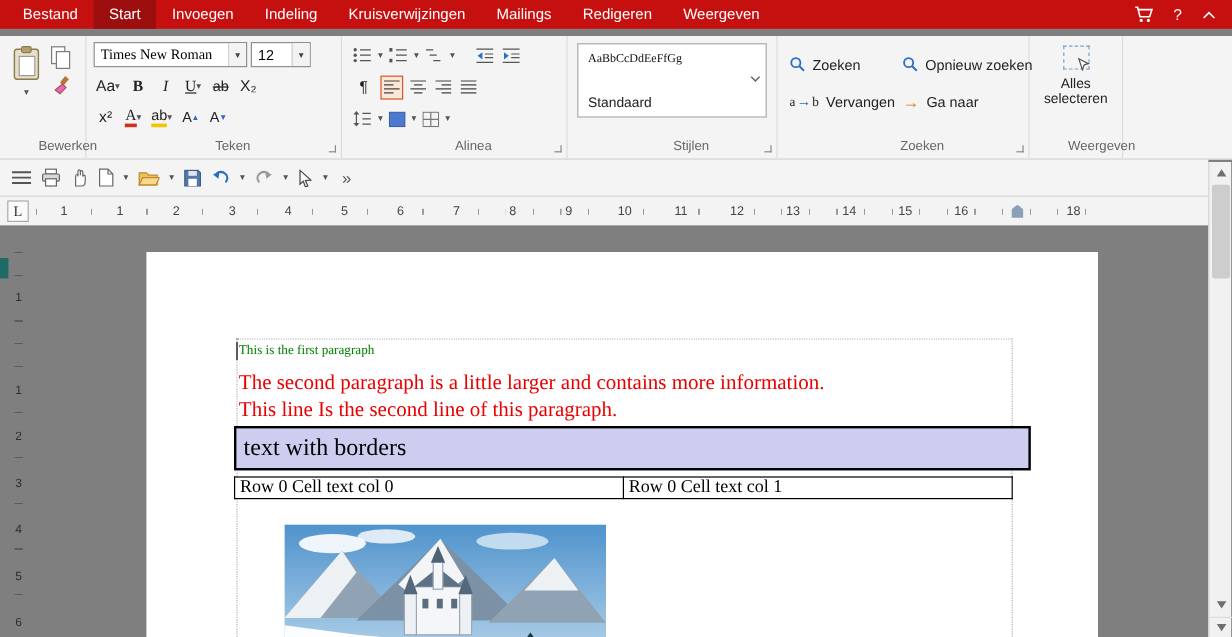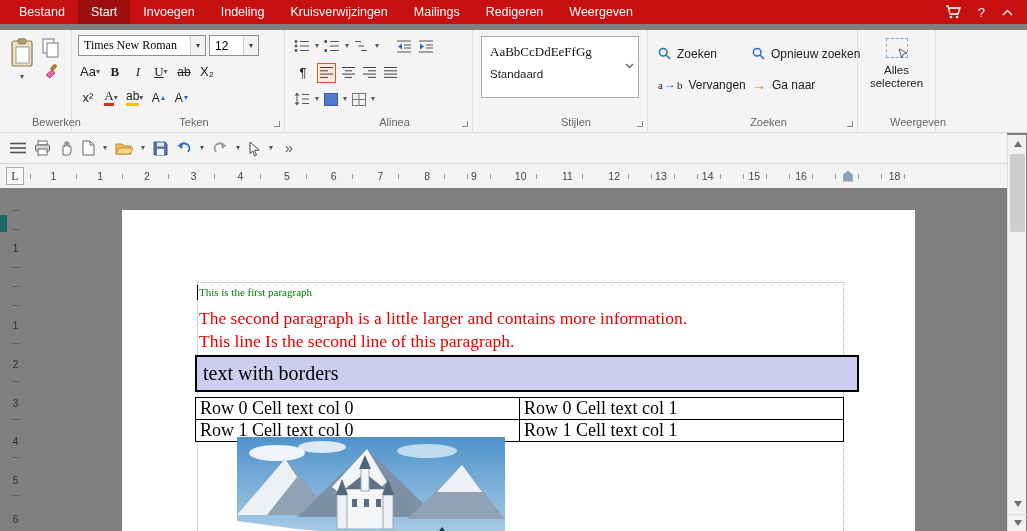--- a/index.html
+++ b/index.html
@@ -44,22 +44,22 @@
   .gs-arrow { font-size: 8px; color: #2b6cc4; margin-left: 1px; }
 
   .g-alinea { width: 188px; }
   .al-row { display: flex; align-items: center; gap: 4px; padding-left: 8px; margin-top: 6px; }
   .iconbtn { height: 20px; display: inline-flex; align-items: center; justify-content: center; padding: 0 1px; }
   .iconbtn.active { border: 1px solid #cf5b2e; background: #fbe7d8; }
   .al-sp { width: 8px; }
 
   .g-stijlen { width: 175px; }
   .stylebox { width: 158px; height: 62px; margin: 6px auto 0 auto; background: #fff; border: 1px solid #ababab; position: relative; }
-  .style-preview { position: absolute; top: 7px; left: 8px; font-family: "Liberation Serif", serif; font-size: 13px; color: #111; }
-  .style-name { position: absolute; bottom: 17px; left: 8px; font-size: 11.5px; color: #222; }
+  .style-preview { position: absolute; top: 7px; left: 8px; font-family: "Liberation Serif", serif; font-size: 10px; color: #111; }
+  .style-name { position: absolute; bottom: 5px; left: 8px; font-size: 11.5px; color: #222; }
   .style-chevron { position: absolute; right: 4px; top: 26px; }
 
   .g-zoeken { width: 210px; }
   .zgrid { display: grid; grid-template-columns: 94px auto; grid-auto-rows: 31px; align-items: center; padding: 8px 0 0 10px; }
   .zitem { display: flex; align-items: center; gap: 6px; font-size: 12px; color: #222; white-space: nowrap; }
   .abicon { font-size: 11px; display: flex; align-items: center; gap: 1px; font-family: "Liberation Serif", serif; }
   .abicon .arr { color: #2b6cc4; font-size: 12px; }
   .goarr { color: #e07b00; font-size: 14px; font-weight: bold; }
 
   .g-selectie { width: 78px; }
@@ -94,21 +94,21 @@
   .page { position: absolute; left: 122px; top: 22px; width: 793px; height: 321px; background: #fff; overflow: hidden; }
   .guide-v { position: absolute; top: 72px; bottom: 0; width: 0; border-left: 1px dotted #b0b0b0; }
   .guide-left { left: 75px; }
   .guide-right { left: 721px; }
   .guide-top { position: absolute; top: 72px; left: 75px; width: 646px; height: 0; border-top: 1px dotted #b0b0b0; }
   .caret { position: absolute; left: 75px; top: 75px; width: 1px; height: 15px; background: #000; }
   .p1 { position: absolute; left: 77px; top: 76px; font-family: "Liberation Serif", serif; font-size: 11px; color: #008000; white-space: nowrap; }
   .p2 { position: absolute; left: 77px; top: 97px; font-family: "Liberation Serif", serif; font-size: 17.5px; line-height: 23px; color: #ea0000; white-space: nowrap; }
   .borderbox { position: absolute; left: 73px; top: 145px; width: 664px; height: 37px; background: #cdcdf0; border: 2px solid #000; font-family: "Liberation Serif", serif; font-size: 20px; line-height: 32px; color: #000; padding-left: 6px; }
   .doctable { position: absolute; left: 73px; top: 187px; border-collapse: collapse; }
-  .doctable td { border: 1px solid #000; width: 324px; height: 17px; font-family: "Liberation Serif", serif; font-size: 18px; padding: 0 4px; background: #fff; white-space: nowrap; }
+  .doctable td { border: 1px solid #000; width: 324px; height: 17px; font-family: "Liberation Serif", serif; font-size: 15px; padding: 0 4px; background: #fff; white-space: nowrap; }
   .castle { position: absolute; left: 115px; top: 227px; width: 268px; height: 120px; }
 
   
   .scrollbar { position: absolute; top: 135px; right: 1px; width: 19px; height: 396px; background: #f1f1f1; border-left: 1px solid #dcdcdc; }
   .sb-btn { position: absolute; left: 0; width: 19px; height: 17px; display: flex; align-items: center; justify-content: center; }
   .sb-top { top: 0; }
   .sb-bottom { bottom: 19px; }
   .sb-page { bottom: 0; border-top: 1px solid #dcdcdc; }
   .sb-thumb { position: absolute; left: 2px; top: 19px; width: 15px; height: 78px; background: #cdcdcd; border-radius: 2px; }
   .tri-up { width: 0; height: 0; border-left: 4px solid transparent; border-right: 4px solid transparent; border-bottom: 6px solid #6e6e6e; }
@@ -565,24 +565,20 @@
         <div>This line Is the second line of this paragraph.</div>
       </div>
 
       <div class="borderbox">text with borders</div>
 
       <table class="doctable">
           <tbody>
             <tr>
               <td>Row 0 Cell text col 0</td>
               <td>Row 0 Cell text col 1</td>
-            </tr>
-            <tr>
-              <td>Row 1 Cell text col 0</td>
-              <td>Row 1 Cell text col 1</td>
             </tr>
           </tbody>
         </table>
 
       <div class="castle">
         <svg width="268" height="120" viewBox="0 0 268 120" preserveAspectRatio="none">
           <defs>
             <linearGradient id="sky" x1="0" y1="0" x2="0" y2="1">
               <stop offset="0" stop-color="#4f93cc"></stop>
                 <stop offset="1" stop-color="#bcd8ec"></stop>

